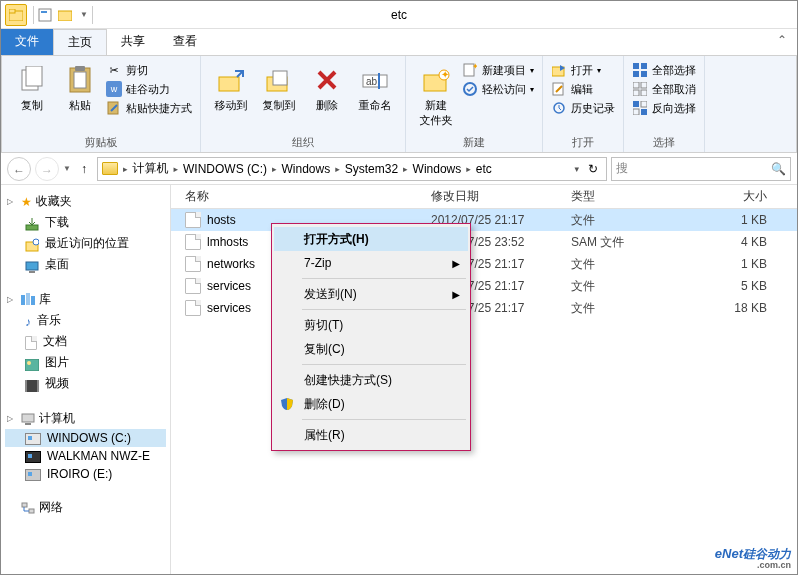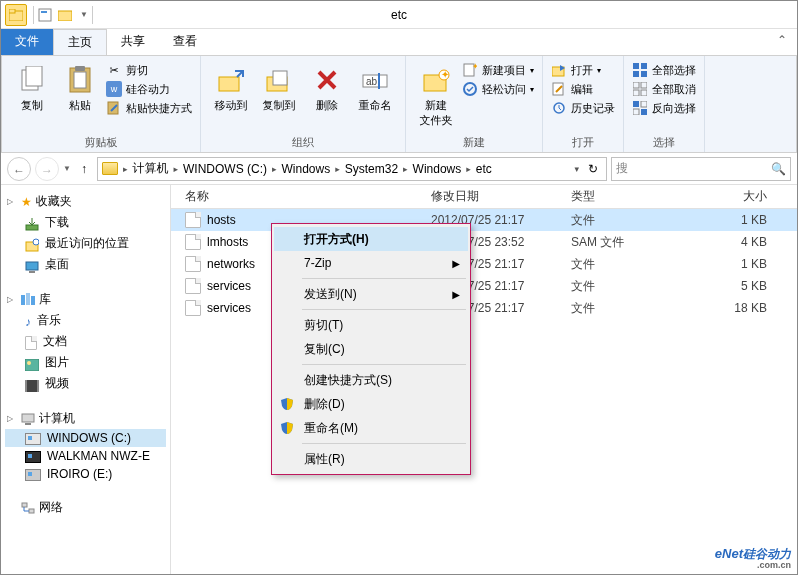--- a/index.html
+++ b/index.html
@@ -536,29 +536,20 @@
     </div>
   <div class="ctx-item">
     <span class="shield">
         <svg width="14" height="14">
           <path d="M7 1 L13 3 L12 9 Q10 13 7 13 Q4 13 2 9 L1 3 Z" fill="#3a77c8"></path>
           <path d="M7 1 L13 3 L12 9 Q10 13 7 13 Z" fill="#f2c200"></path>
         </svg>
       </span>
     <span>删除(D)</span>
   </div>
-  <div class="ctx-item">
-    <span class="shield">
-        <svg width="14" height="14">
-          <path d="M7 1 L13 3 L12 9 Q10 13 7 13 Q4 13 2 9 L1 3 Z" fill="#3a77c8"></path>
-          <path d="M7 1 L13 3 L12 9 Q10 13 7 13 Z" fill="#f2c200"></path>
-        </svg>
-      </span>
-    <span>重命名(M)</span>
-  </div>
   <div class="ctx-sep"></div>
   <div class="ctx-item">
       <span>属性(R)</span>
     </div>
 </div>
 
 <div class="watermark">
   <span>eNet</span><span class="cn" style="font-size:12px;">硅谷动力</span>
   <span class="sub">.com.cn</span>
 </div>

